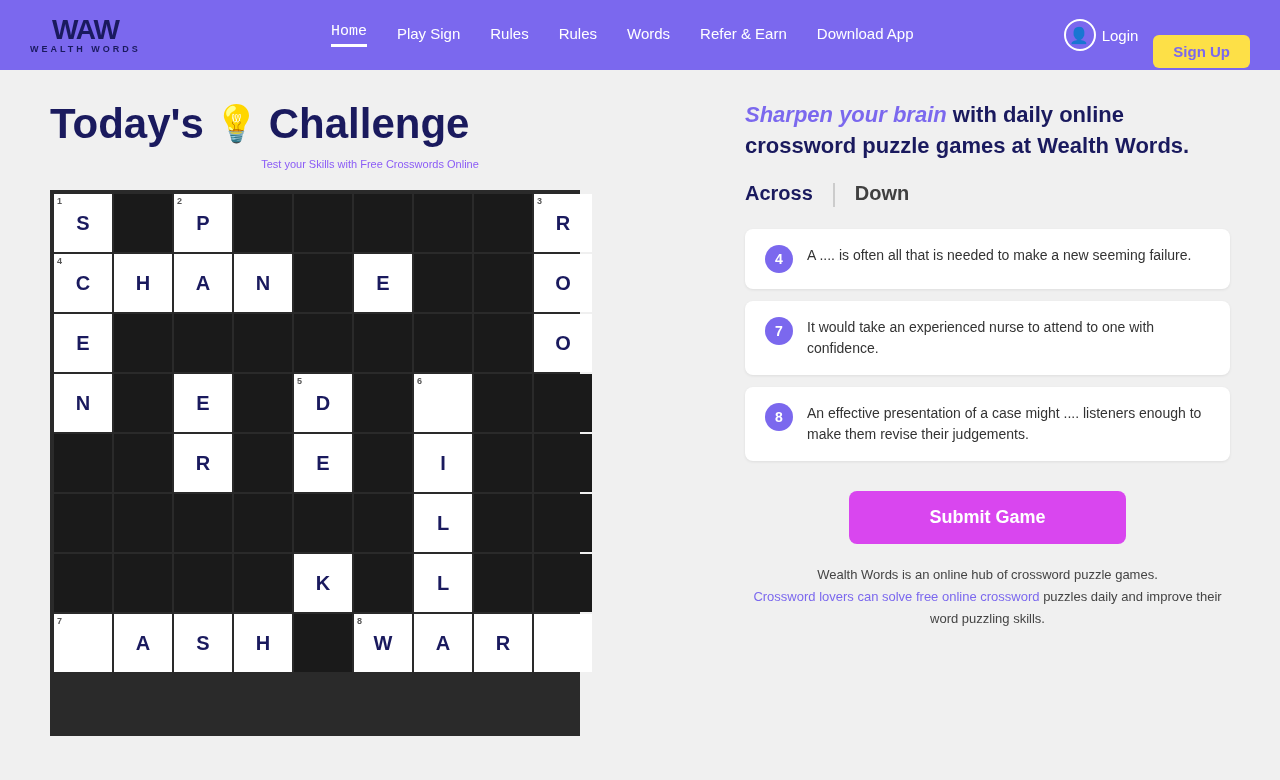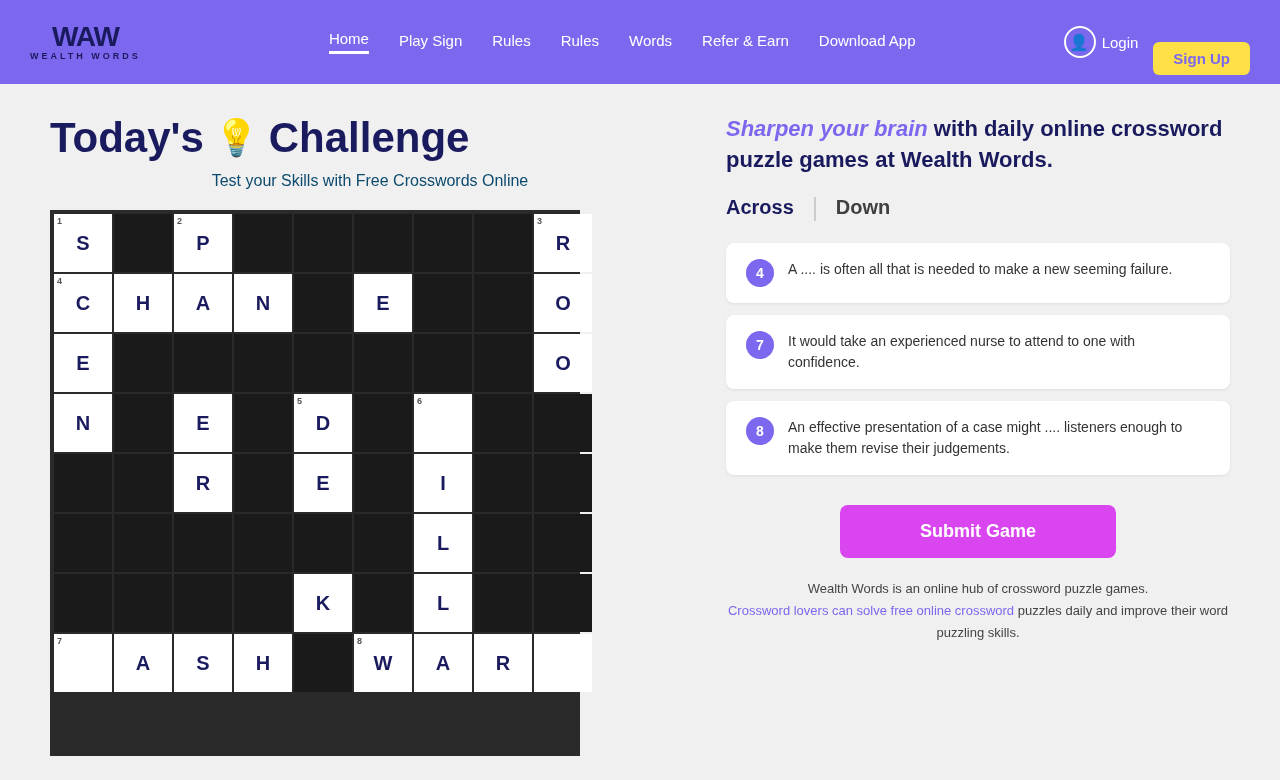--- a/index.html
+++ b/index.html
@@ -4,21 +4,21 @@
   <style>
     * { margin: 0; padding: 0; box-sizing: border-box; }
     body { font-family: Arial, sans-serif; background: #f0f0f0; }
 
     
     nav {
       background: #7B68EE;
       display: flex;
       align-items: center;
       padding: 0 30px;
-      height: 84px;
+      height: 70px;
     }
     .logo-area {
       display: flex;
       flex-direction: column;
       align-items: center;
       margin-right: 40px;
     }
     .logo-text {
       font-size: 28px;
       font-weight: 900;
@@ -41,20 +41,21 @@
     }
     .nav-link {
       color: white;
       text-decoration: none;
       font-size: 15px;
       font-weight: 500;
       padding-bottom: 4px;
     }
     .nav-link.active {
       border-bottom: 3px solid white;
+      font-family: Liberation Mono, monospace;
     }
     .nav-right {
       display: flex;
       align-items: center;
       gap: 15px;
     }
     .login-btn {
       display: flex;
       align-items: center;
       gap: 6px;
@@ -85,39 +86,39 @@
       font-size: 15px;
       font-weight: 700;
       cursor: pointer;
       margin-top: 32px;
     }
 
     
     .main-content {
       display: flex;
       padding: 30px 50px;
-      gap: 36px;
+      gap: 55px;
       background: #f0f0f0;
       min-height: 710px;
     }
 
     
     .left-panel { flex: 0 0 640px; }
     .challenge-title {
       display: flex;
       align-items: center;
       gap: 10px;
       margin-bottom: 10px;
     }
     .bulb-icon {
       font-size: 36px;
     }
     .subtitle {
-      color: #0c4a6e;
-      font-size: 16px;
+      color: #8b5cf6;
+      font-size: 11px;
       font-weight: 500;
       margin-bottom: 20px;
       text-align: center;
     }
 
     
     .grid-container {
       background: #2a2a2a;
       display: inline-block;
       padding: 4px;

